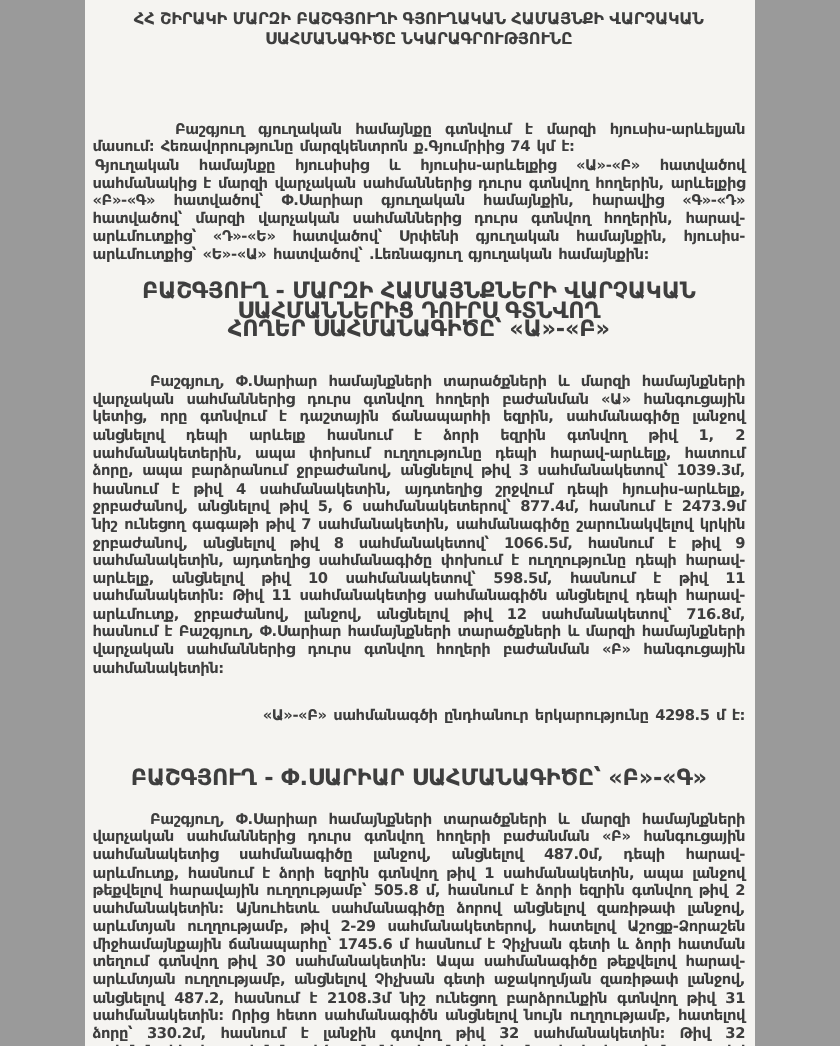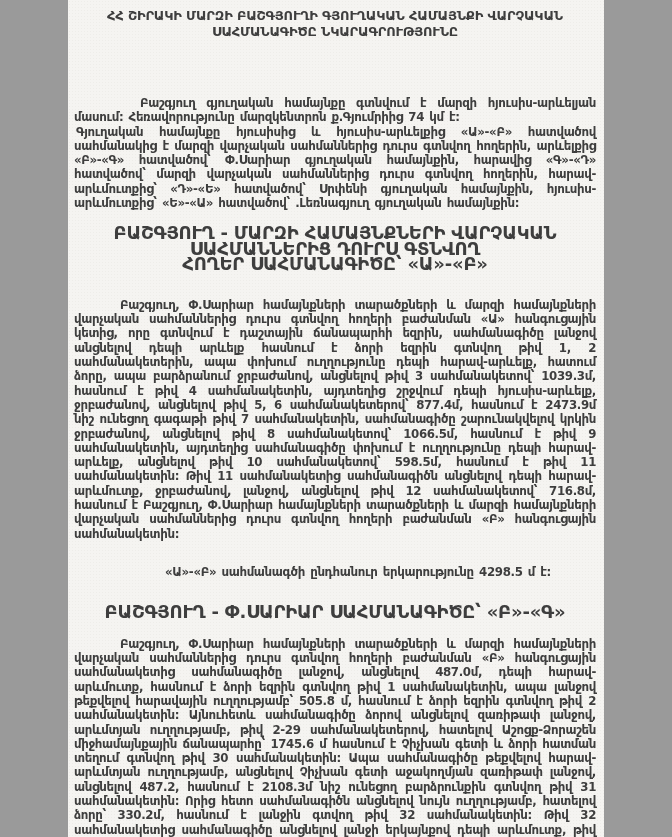--- a/index.html
+++ b/index.html
@@ -39,40 +39,40 @@
     letter-spacing: -0.35px;
     word-spacing: 1.5px;
   }
 
   .indent-wide   { text-indent: 66px; }
   .indent-medium { text-indent: 46px; }
   .indent-small  { text-indent: 2px; }
 
   .total-line {
     margin: 0;
-    text-align: center;
+    text-align: right;
     font-size: 11.8px;
     line-height: 14.3px;
     letter-spacing: -0.35px;
     word-spacing: 1.5px;
     text-indent: 46px;
   }
 
   .section-heading {
     text-align: center;
     font-size: 18px;
     line-height: 15.5px;
     letter-spacing: -0.2px;
     margin: 0 10px;
   }
 
   .mt-heading-1 { margin-top: 15px; }
   .mt-para-3   { margin-top: 26px; }
   .mt-total-1  { margin-top: 24px; }
-  .mt-heading-2 { margin-top: 25px; }
+  .mt-heading-2 { margin-top: 36px; }
   .mt-para-5   { margin-top: 17px; }
   .mt-total-2  { margin-top: 1px; }
 </style>
 </head>
 <body>
 
 <div class="page">
 
   <div class="doc-title">
     <div>ՀՀ ՇԻՐԱԿԻ ՄԱՐԶԻ ԲԱՇԳՅՈՒՂԻ ԳՅՈՒՂԱԿԱՆ ՀԱՄԱՅՆՔԻ ՎԱՐՉԱԿԱՆ</div>

